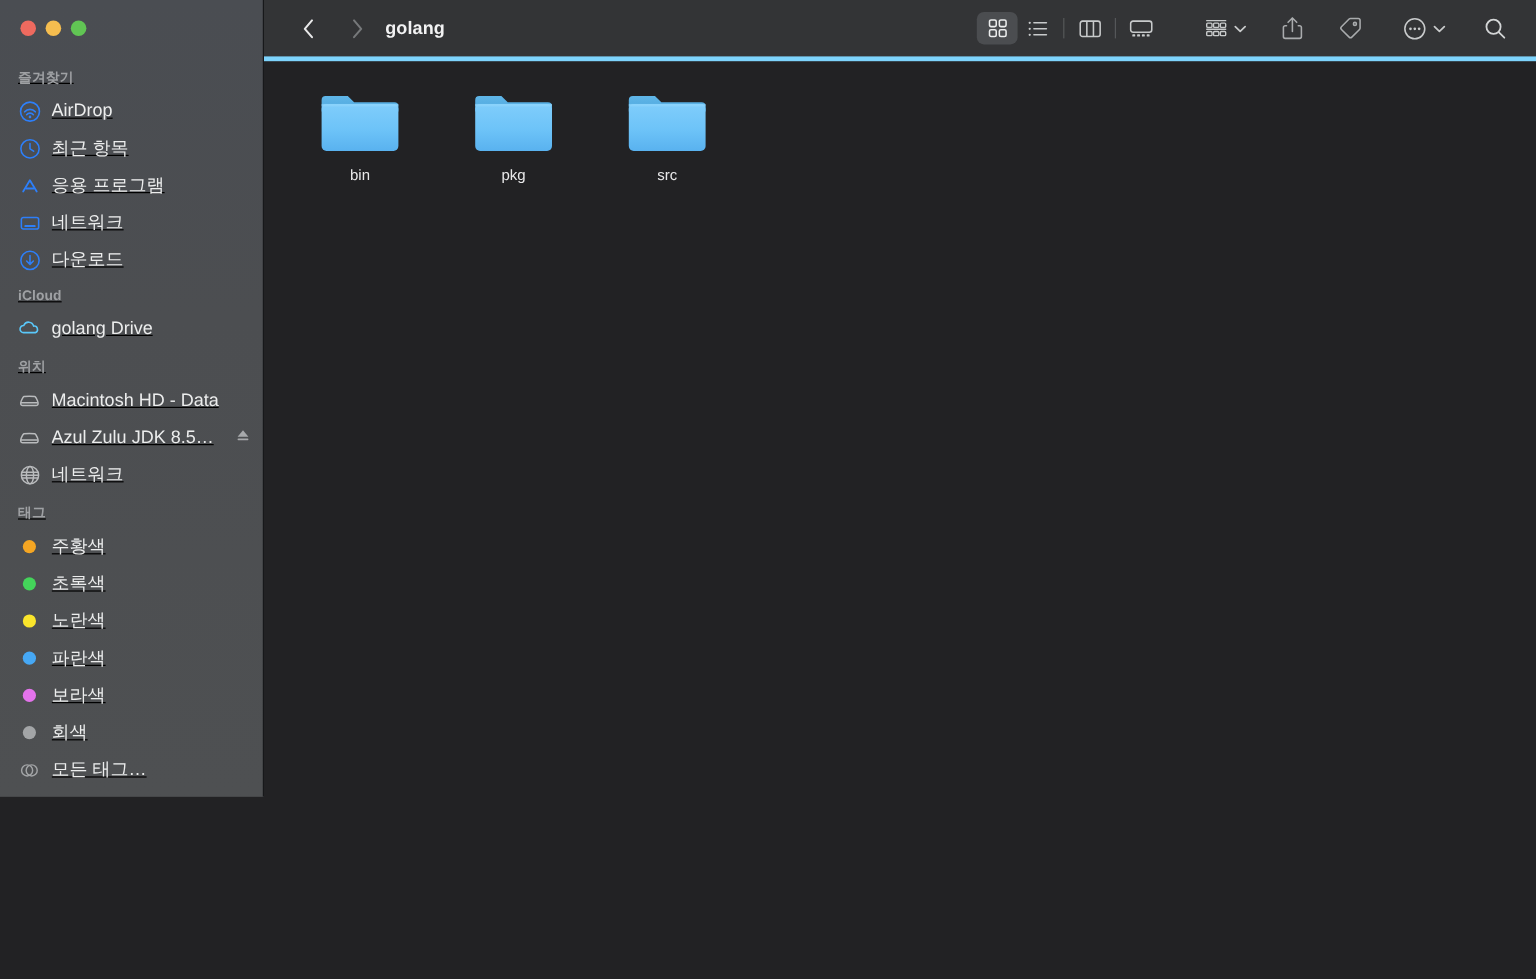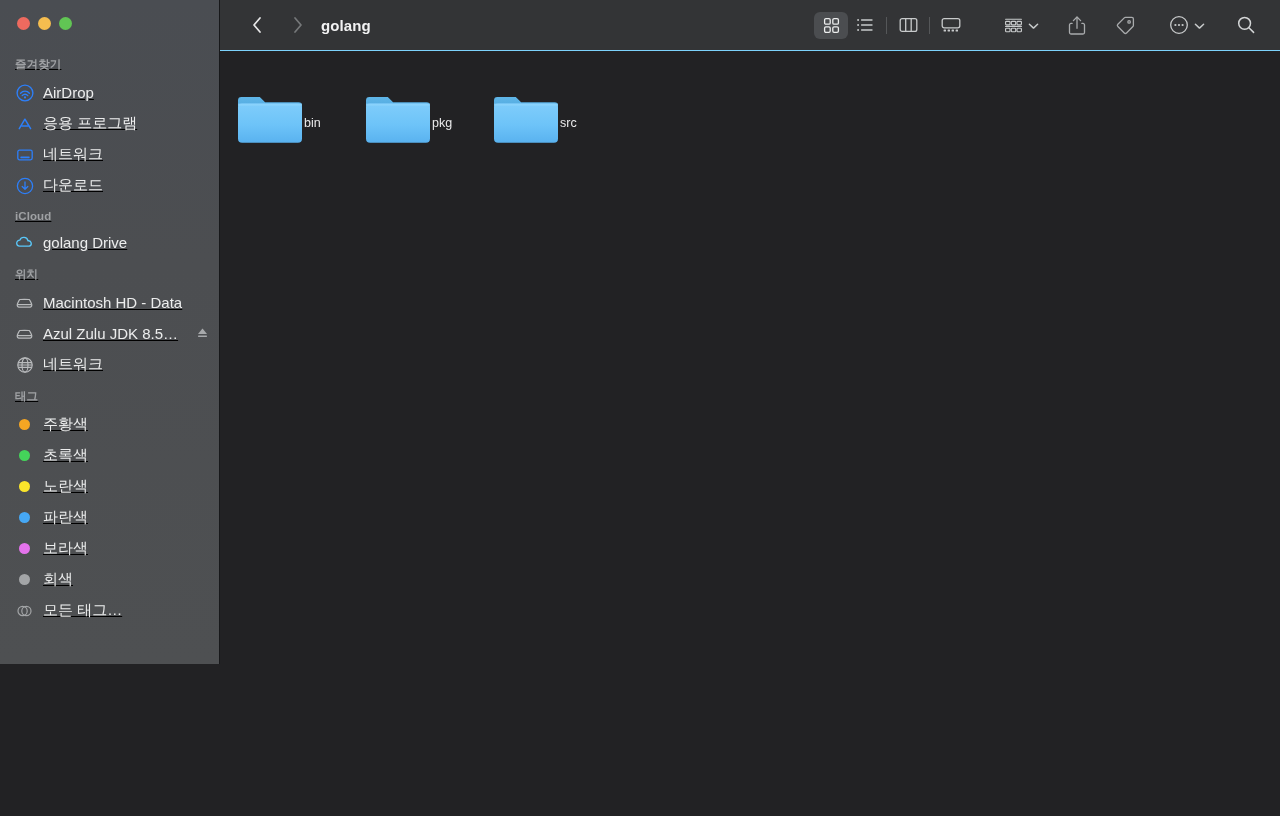--- a/index.html
+++ b/index.html
@@ -50,21 +50,21 @@
 
   .dot { width:11px; height:11px; border-radius:50%; }
 
   
   .main { flex:1 1 auto; height:816px; display:flex; flex-direction:column;
           background:#222224; position:relative; }
 
   .toolbar {
     height:51px; flex:0 0 51px; background:#333436;
     display:flex; align-items:center; position:relative;
-    border-bottom:1px solid #7dd3fc;
+    border-bottom:4px solid #7dd3fc;
   }
   .tb-nav { display:flex; align-items:center; margin-left:22px; }
   .chev-btn{
     width:30px; height:30px; display:flex; align-items:center;
     justify-content:center; cursor:default;
   }
   .title {
     font-size:15px; font-weight:700; color:#f2f2f3;
     margin-left:9px; letter-spacing:.1px;
   }
@@ -86,21 +86,21 @@
     height:32px; display:flex; align-items:center; justify-content:center;
     padding:0 6px; cursor:default; margin:0 5px;
   }
   .tb-btn .caret{ margin-left:5px; }
   .search-btn{ margin-right:18px; margin-left:14px; }
 
   
   .content { flex:1 1 auto; padding:22px 0 0 16px; position:relative; }
   .icon-grid{ display:flex; flex-wrap:wrap; align-content:flex-start; }
   .file-item{
-    width:128px; height:92px; display:flex; flex-direction:row;
+    width:128px; height:92px; display:flex; flex-direction:column;
     align-items:center; cursor:default; padding-top:0;
   }
   .file-icon{ width:68px; height:58px; position:relative; }
   .file-name{
     margin-top:8px; font-size:12.5px; color:#e9e9ea;
     text-align:center; max-width:118px; overflow:hidden;
     white-space:nowrap; text-overflow:ellipsis;
   }
 </style>
 </head>
@@ -126,20 +126,29 @@
             <svg width="18" height="18" viewBox="0 0 18 18" fill="none" stroke="#2d7ff9" stroke-width="1.35">
               <circle cx="9" cy="9" r="7.9" stroke="#2d7ff9"></circle>
               <path d="M6.2 11.6a3.6 3.6 0 0 1 5.6 0" stroke-linecap="round"></path>
               <path d="M4.6 9.2a5.8 5.8 0 0 1 8.8 0" stroke-linecap="round"></path>
               <circle cx="9" cy="13.4" r="1.1" fill="#2d7ff9" stroke="none"></circle>
             </svg>
           </span>
           <span class="sb-label">AirDrop</span>
         </div>
 
+        <div class="sb-item">
+          <span class="sb-ico">
+            <svg width="18" height="18" viewBox="0 0 18 18" fill="none" stroke="#2d7ff9" stroke-width="1.3">
+              <circle cx="9" cy="9" r="7.6"></circle>
+              <path d="M9 4.6V9l3 2" stroke-linecap="round" stroke-linejoin="round"></path>
+            </svg>
+          </span>
+          <span class="sb-label">최근 항목</span>
+        </div>
 
         <div class="sb-item">
           <span class="sb-ico">
             <svg width="18" height="18" viewBox="0 0 18 18" fill="none" stroke="#2d7ff9" stroke-width="1.5" stroke-linecap="round" stroke-linejoin="round">
               <path d="M3.3 13.6 8.9 4.2l5.7 9.4"></path>
               <path d="M5.9 11.1h6.2"></path>
             </svg>
           </span>
           <span class="sb-label">응용 프로그램</span>
         </div>

